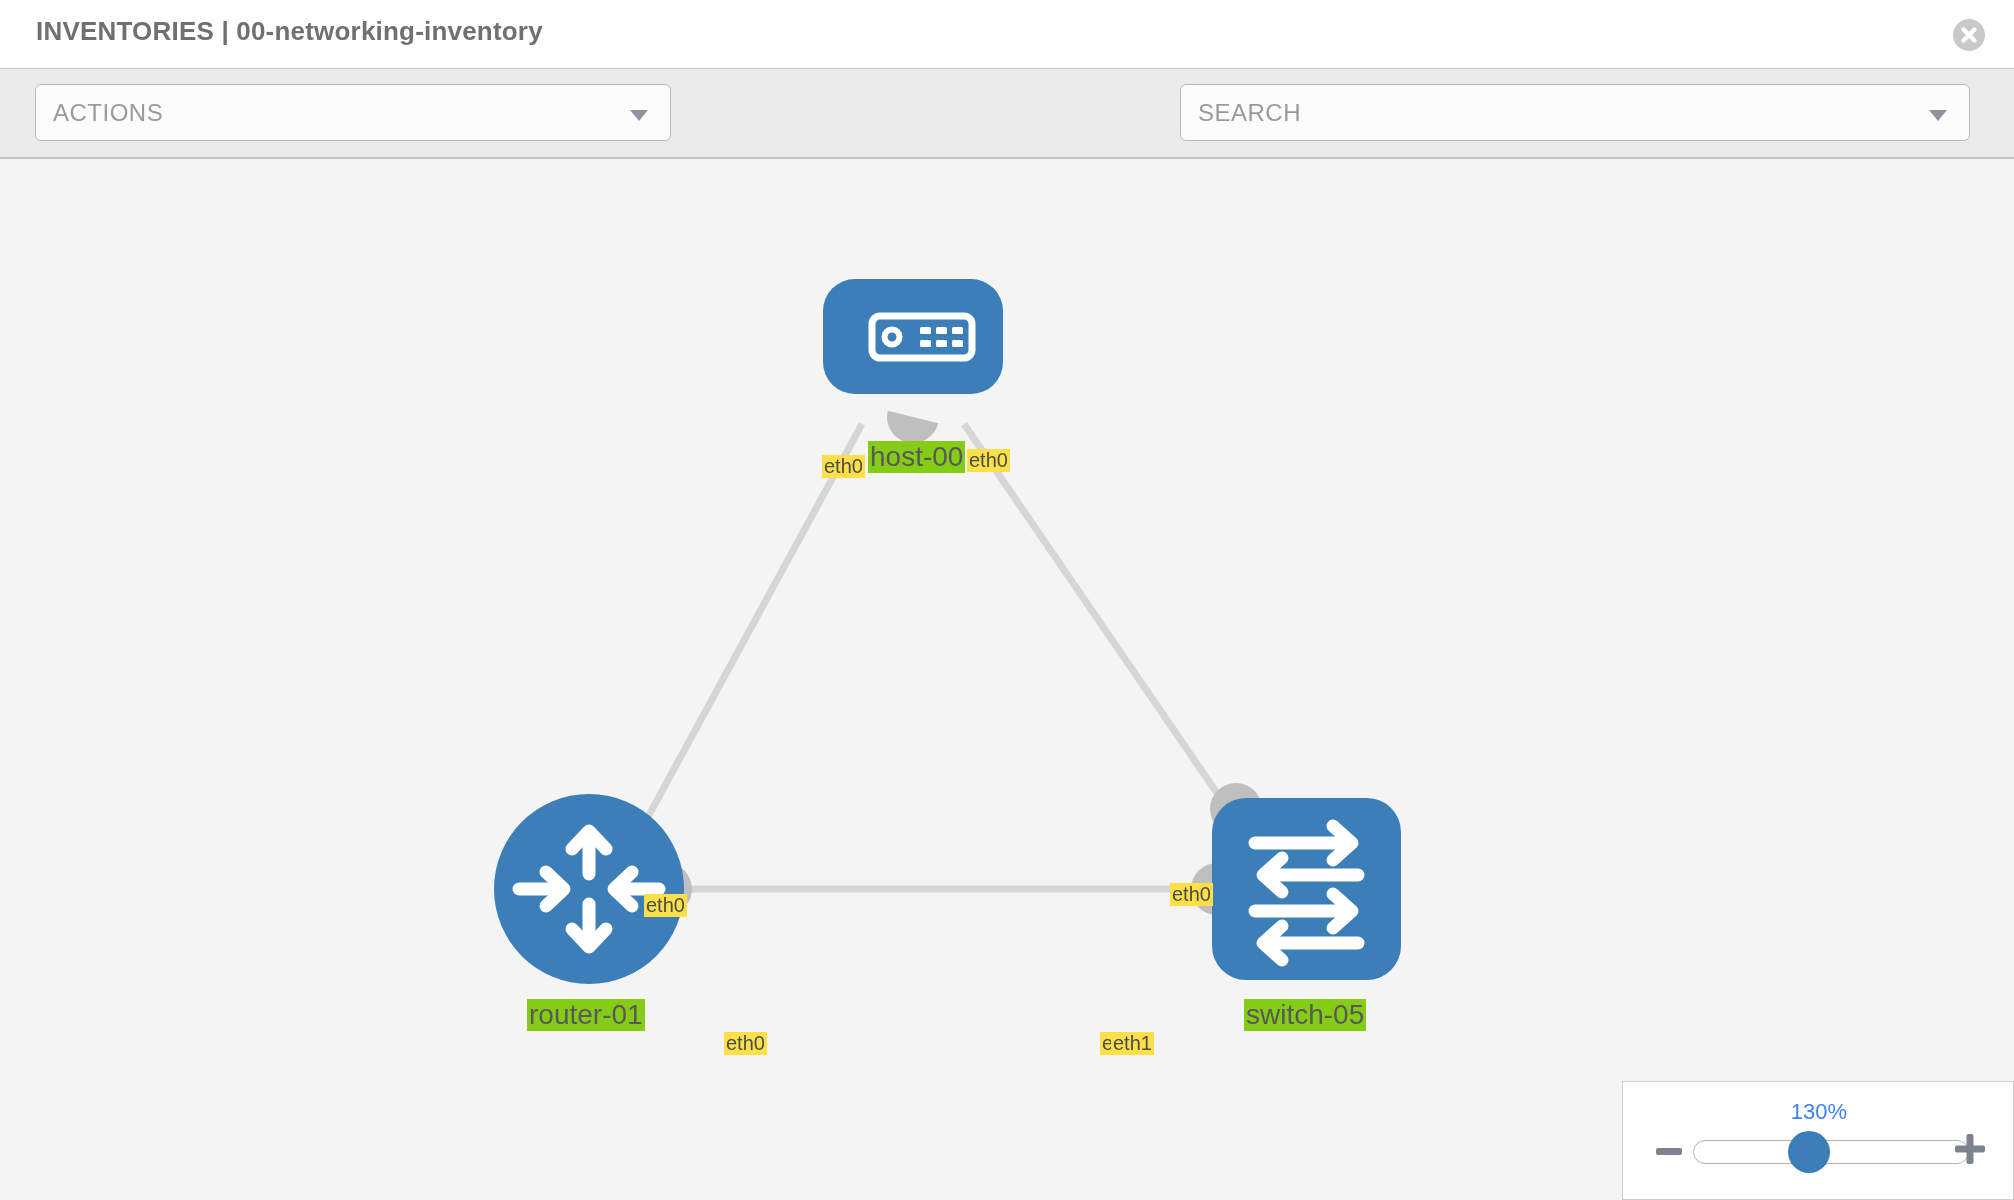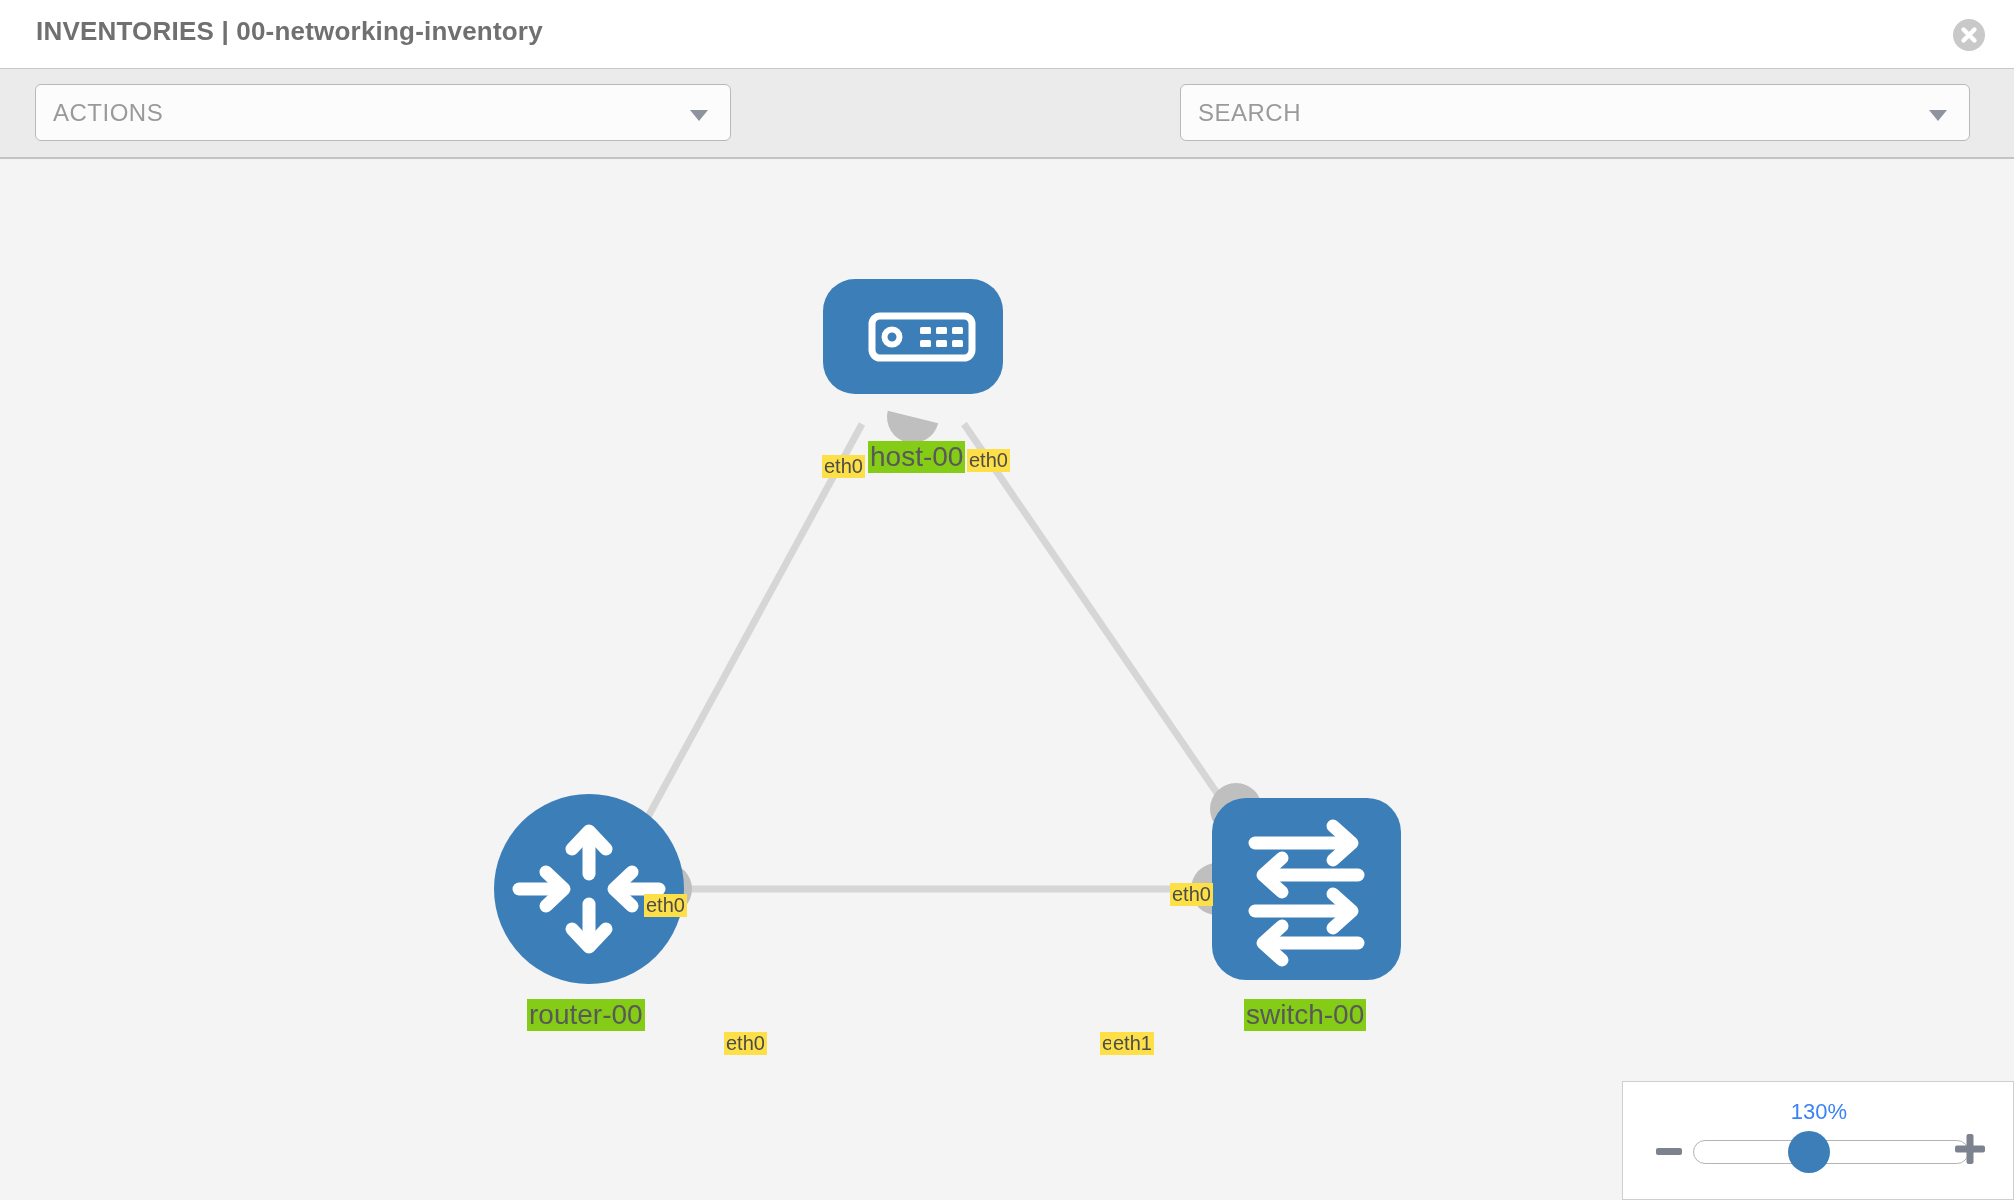--- a/index.html
+++ b/index.html
@@ -51,21 +51,21 @@
     height: 91px;
     background: #ebebeb;
     border-top: 1px solid #c8c8c8;
     border-bottom: 2px solid #c3c3c3;
     box-sizing: border-box;
   }
   #actions-select {
     position: absolute;
     left: 35px;
     top: 15px;
-    width: 696px;
+    width: 636px;
     height: 57px;
     background: #fcfcfc;
     border: 1px solid #b9b9b9;
     border-radius: 6px;
     box-sizing: border-box;
     cursor: pointer;
   }
   #actions-label {
     position: absolute;
     left: 17px;
@@ -325,22 +325,22 @@
         <line x1="1255" y1="752" x2="1350" y2="752"></line>
         <polyline points="1333,735 1352,752 1333,769"></polyline>
 
         <line x1="1358" y1="784" x2="1265" y2="784"></line>
         <polyline points="1282,767 1263,784 1282,801"></polyline>
       </g>
     </g>
   </svg>
 
   <div class="node-label" style="left:868px; top:282px;">host-00</div>
-  <div class="node-label" style="left:527px; top:840px;">router-00</div>
-  <div class="node-label" style="left:1244px; top:840px;">switch-00</div>
+  <div class="node-label" style="left:527px; top:840px;">router-01</div>
+  <div class="node-label" style="left:1244px; top:840px;">switch-05</div>
 
   <div class="edge-label" style="left:822px; top:296px;">eth0</div>
   <div class="edge-label" style="left:967px; top:290px;">eth0</div>
   <div class="edge-label" style="left:644px; top:735px;">eth0</div>
   <div class="edge-label" style="left:1170px; top:724px;">eth0</div>
   <div class="edge-label" style="left:724px; top:873px;">eth0</div>
   <div class="edge-label" style="left:1100px; top:873px;">eth</div>
   <div class="edge-label" style="left:1111px; top:873px;text-align:center;">eth1</div>
 </div>
 

